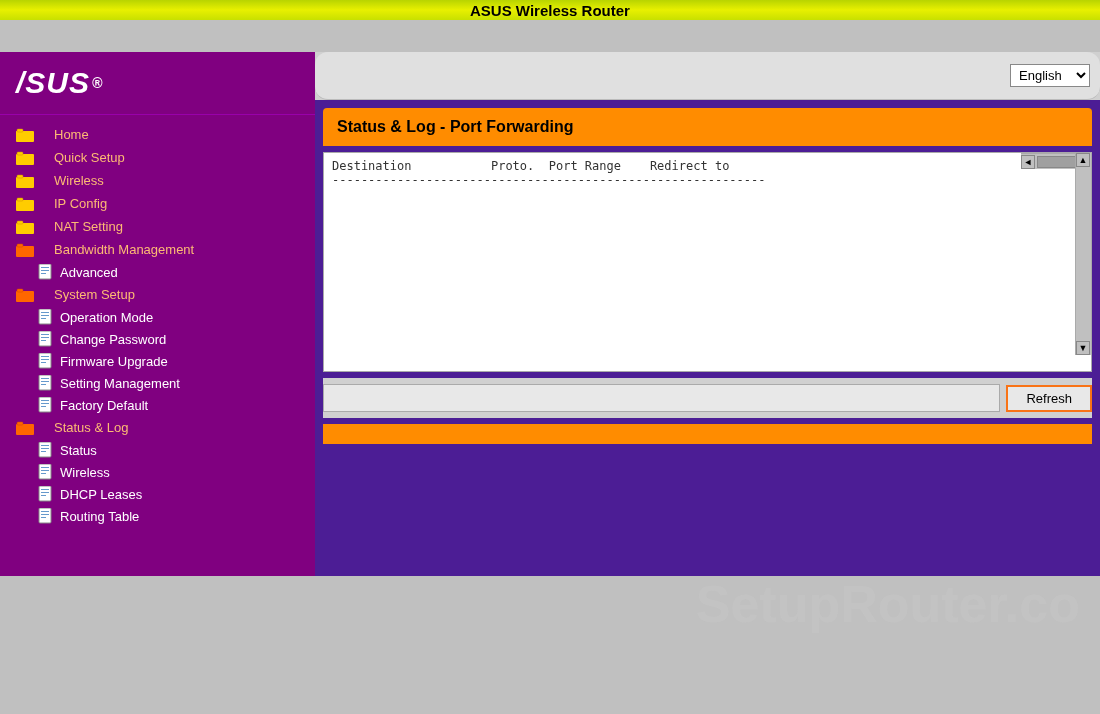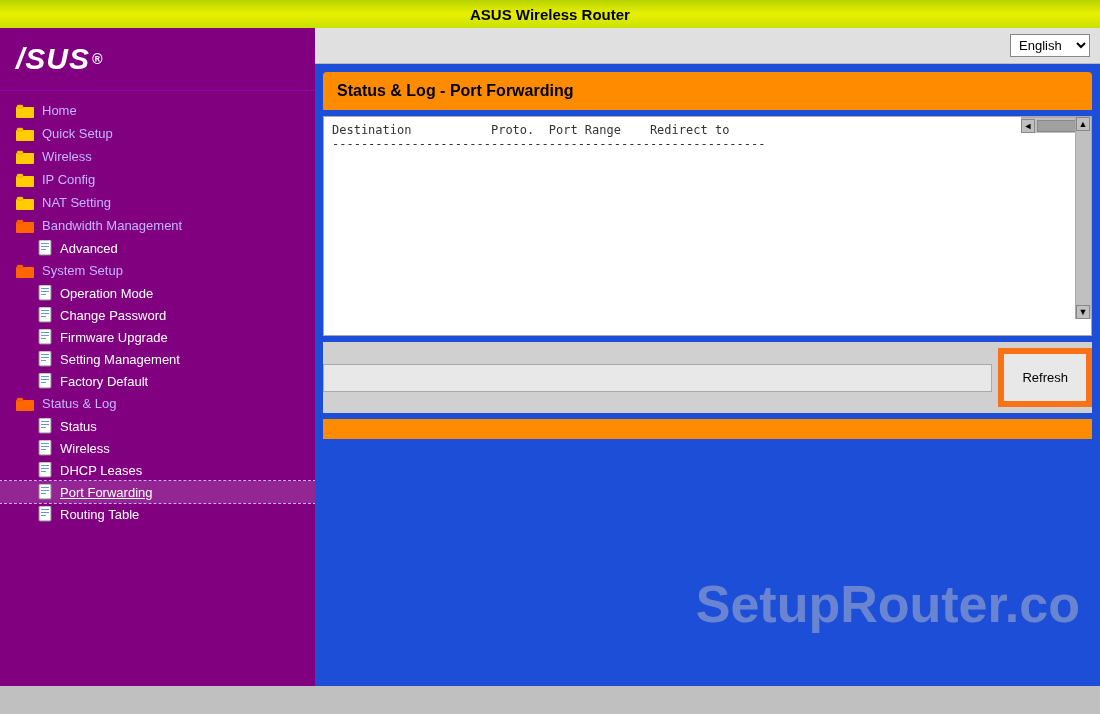--- a/index.html
+++ b/index.html
@@ -1,35 +1,36 @@
 <!DOCTYPE html>
 <html><head>
   <meta charset="utf-8">
   <style>
     * { margin: 0; padding: 0; box-sizing: border-box; }
     body { width: 1100px; height: 714px; font-family: Arial, sans-serif; font-size: 13px; overflow: hidden; background: #c0c0c0; }
 
     
     #header {
       background: linear-gradient(to bottom, #b8d400, #e8f000, #c8e000);
-      height: 28px;
+      height: 20px;
       display: flex;
       align-items: center;
       justify-content: center;
     }
     #header-title {
       color: #000;
       font-weight: bold;
       font-size: 15px;
     }
 
     
     #layout {
       display: flex;
-      height: 658px;
+      height: 524px;
+      margin-top: 32px;
     }
 
     
     #sidebar {
       width: 315px;
       background: #800080;
       padding: 0;
       flex-shrink: 0;
     }
 
@@ -51,24 +52,24 @@
     }
 
     #nav {
       padding: 8px 0;
     }
 
     .nav-item {
       display: flex;
       align-items: center;
       padding: 4px 16px;
-      color: #c4b5fd;
+      color: #fdba74;
       cursor: pointer;
       font-size: 13px;
-      gap: 8px;
+      gap: 20px;
     }
 
     .nav-sub-item {
       display: flex;
       align-items: center;
       padding: 3px 16px 3px 38px;
       color: white;
       cursor: pointer;
       font-size: 13px;
       gap: 6px;
@@ -97,39 +98,40 @@
     
     #main {
       flex: 1;
       background: #d0d0d0;
       display: flex;
       flex-direction: column;
     }
 
     #lang-bar {
       background: #e0e0e0;
-      padding: 6px 10px;
+      padding: 12px 10px;
       display: flex;
       justify-content: flex-end;
       align-items: center;
       border-bottom: 1px solid #bbb;
+      border-radius: 13px;
     }
 
     #lang-select {
       padding: 2px 4px;
       font-size: 13px;
       background: white;
       border: 1px solid #888;
       cursor: pointer;
     }
 
     #content-area {
       flex: 1;
       padding: 8px;
-      background: #1d4ed8;
+      background: #4c1d95;
       display: flex;
       flex-direction: column;
       gap: 6px;
     }
 
     #page-title-bar {
       background: #ff8c00;
       padding: 10px 14px;
       border-radius: 4px 4px 0 0;
     }
@@ -195,23 +197,23 @@
       align-items: center;
       gap: 6px;
     }
     #log-input {
       flex: 1;
       height: 28px;
       background: #e8e8e8;
       border: 1px solid #aaa;
     }
     #refresh-btn {
-      padding: 16px 18px;
+      padding: 4px 18px;
       background: #e8e8e8;
-      border: 6px solid #f97316;
+      border: 2px solid #f97316;
       cursor: pointer;
       font-size: 13px;
     }
 
     #orange-footer {
       background: #ff8c00;
       height: 20px;
       border-radius: 0;
     }
 
@@ -441,31 +443,20 @@
           <svg viewBox="0 0 16 16">
               <rect x="1" y="0" width="12" height="15" rx="1" fill="white" stroke="#888" stroke-width="1"></rect>
               <rect x="3" y="3" width="8" height="1" fill="#6699cc"></rect>
               <rect x="3" y="6" width="8" height="1" fill="#6699cc"></rect>
               <rect x="3" y="9" width="5" height="1" fill="#6699cc"></rect>
             </svg>
         </span>
         <span>DHCP Leases</span>
       </div>
 
-      <div class="nav-sub-item active" style="outline:1px dashed #ccaaff;">
-        <span class="page-icon">
-          <svg viewBox="0 0 16 16">
-              <rect x="1" y="0" width="12" height="15" rx="1" fill="white" stroke="#888" stroke-width="1"></rect>
-              <rect x="3" y="3" width="8" height="1" fill="#6699cc"></rect>
-              <rect x="3" y="6" width="8" height="1" fill="#6699cc"></rect>
-              <rect x="3" y="9" width="5" height="1" fill="#6699cc"></rect>
-            </svg>
-        </span>
-        <span style="text-decoration:underline;">Port Forwarding</span>
-      </div>
 
       <div class="nav-sub-item">
         <span class="page-icon">
           <svg viewBox="0 0 16 16">
               <rect x="1" y="0" width="12" height="15" rx="1" fill="white" stroke="#888" stroke-width="1"></rect>
               <rect x="3" y="3" width="8" height="1" fill="#6699cc"></rect>
               <rect x="3" y="6" width="8" height="1" fill="#6699cc"></rect>
               <rect x="3" y="9" width="5" height="1" fill="#6699cc"></rect>
             </svg>
         </span>

